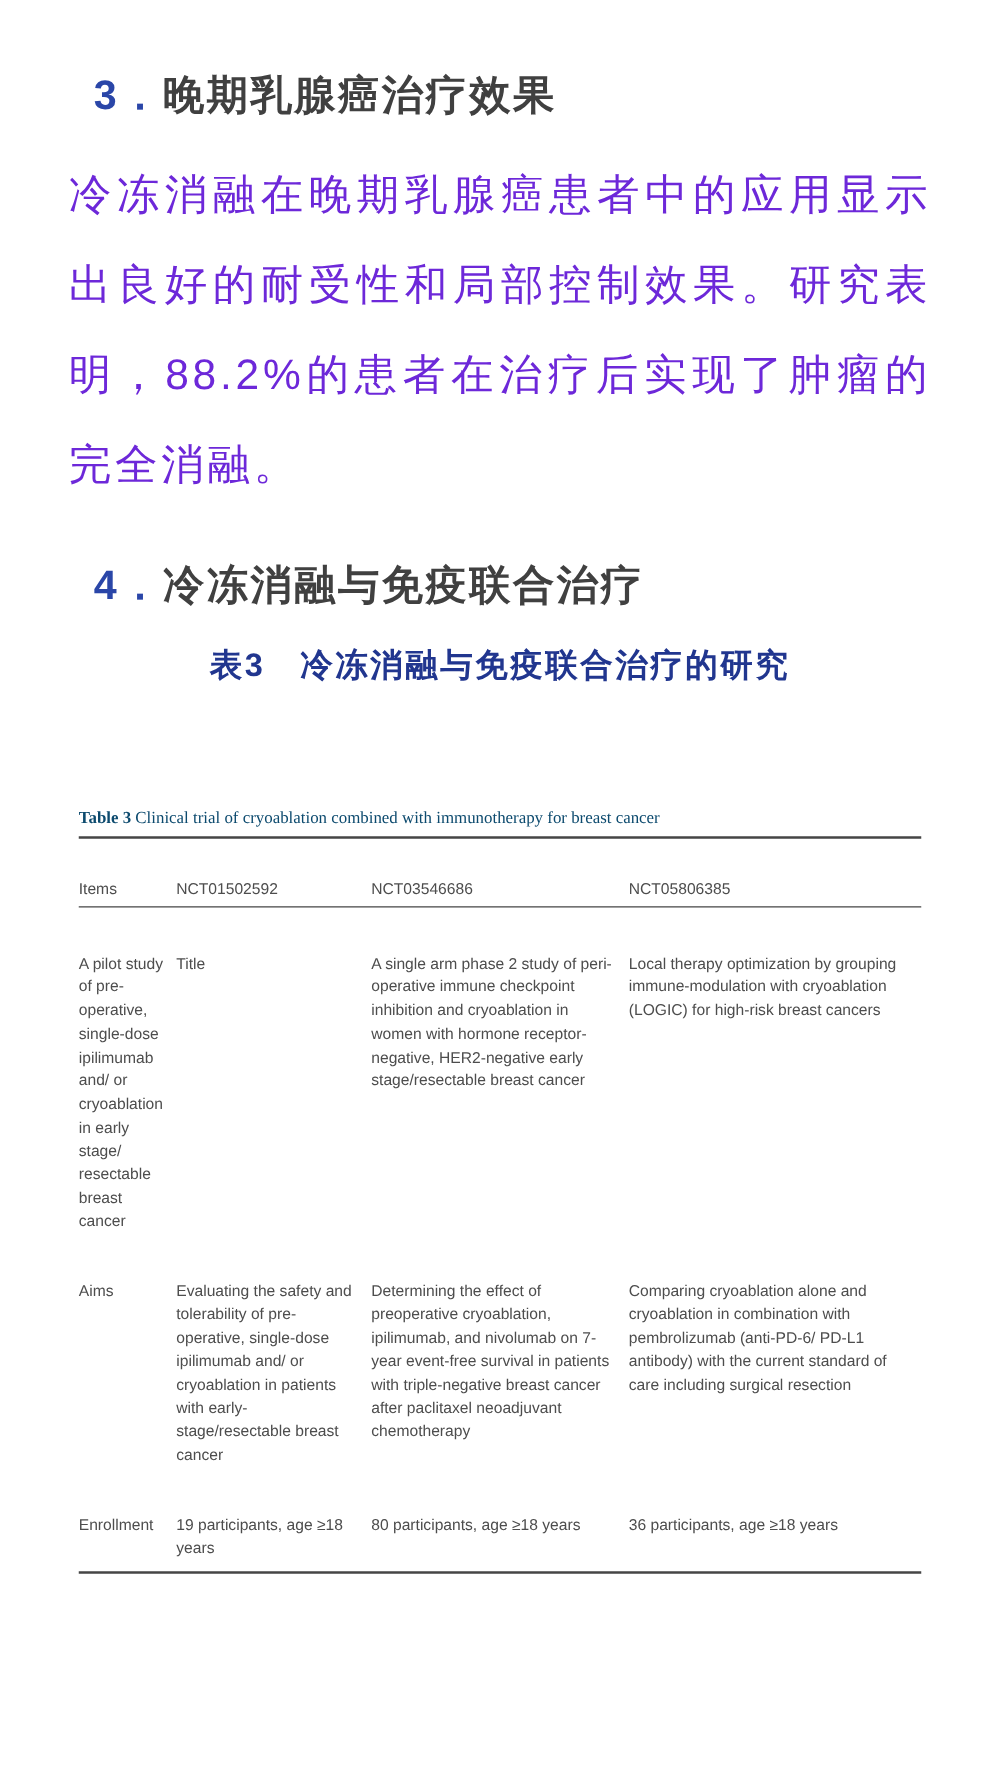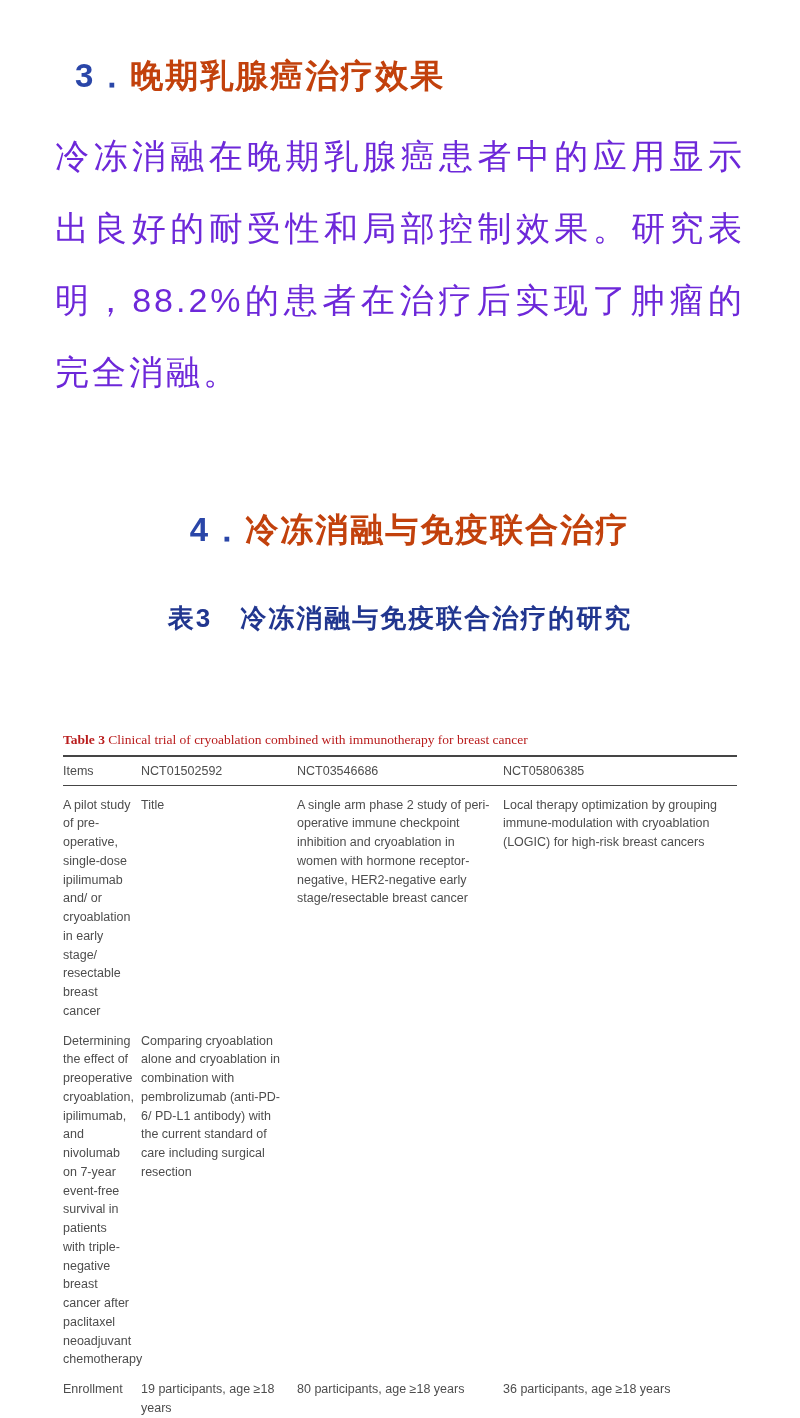--- a/index.html
+++ b/index.html
@@ -15,57 +15,57 @@
     box-sizing: border-box;
   }
   .section-heading {
     margin: 0 0 0 20px;
     font-size: 33px;
     font-weight: bold;
     letter-spacing: 2px;
     line-height: 1.1;
   }
   .sec-num { color: #2a46a8; }
-  .sec-title { color: #c2410c; }
+  .sec-title { color: #404040; }
   .body-para {
     margin: 26px 0 0 0;
     font-size: 34px;
     color: #6d28d9;
     line-height: 72px;
     letter-spacing: 3px;
     text-align: justify;
     font-weight: normal;
   }
-  .section-gap { margin-top: 104px; text-align: center; }
+  .section-gap { margin-top: 42px; }
   .cn-table-caption {
-    margin-top: 52px;
+    margin-top: 28px;
     text-align: center;
     font-size: 26px;
     font-weight: bold;
     color: #21368f;
     letter-spacing: 2px;
   }
   
   .scan {
     margin: 96px 8px 0 8px;
     color: #4d4d4d;
     filter: blur(0.25px);
   }
   .scan-caption {
     font-family: "Liberation Serif", serif;
     font-size: 13.5px;
-    color: #b91c1c;
+    color: #0c4a6e;
     margin-bottom: 7px;
   }
   .scan-caption b { font-weight: bold; }
   .tgrid-row {
     display: grid;
     grid-template-columns: 78px 156px 206px 1fr;
   }
-  .tgrid-row > div { padding-right: 10px; box-sizing: border-box; }
+  .tgrid-row > div { padding-right: 10px; box-sizing: border-box; margin-top: 26px; }
   .thead-row {
     border-top: 2px solid #454545;
     border-bottom: 1px solid #454545;
     padding: 7px 0;
     font-size: 12.5px;
   }
   .tbody {
     border-bottom: 2px solid #454545;
     padding: 2px 0 6px 0;
   }
@@ -107,20 +107,22 @@
     <div class="tbody">
 
       <div class="tgrid-row trow">
         <div class="tcell">A pilot study of pre-operative, single-dose ipilimumab and/ or cryoablation in early stage/ resectable breast cancer</div>
         <div class="tcell">Title</div>
         <div class="tcell">A single arm phase 2 study of peri-operative immune checkpoint inhibition and cryoablation in women with hormone receptor-negative, HER2-negative early stage/resectable breast cancer</div>
         <div class="tcell">Local therapy optimization by grouping immune-modulation with cryoablation (LOGIC) for high-risk breast cancers</div>
       </div>
 
       <div class="tgrid-row trow">
+        <div class="tcell">Aims</div>
+        <div class="tcell">Evaluating the safety and tolerability of pre-operative, single-dose ipilimumab and/ or cryoablation in patients with early-stage/resectable breast cancer</div>
         <div class="tcell">Determining the effect of preoperative cryoablation, ipilimumab, and nivolumab on 7-year event-free survival in patients with triple-negative breast cancer after paclitaxel neoadjuvant chemotherapy</div>
         <div class="tcell">Comparing cryoablation alone and cryoablation in combination with pembrolizumab (anti-PD-6/ PD-L1 antibody) with the current standard of care including surgical resection</div>
       </div>
 
       <div class="tgrid-row trow">
         <div class="tcell">Enrollment</div>
         <div class="tcell">19 participants, age ≥18 years</div>
         <div class="tcell">80 participants, age ≥18 years</div>
         <div class="tcell">36 participants, age ≥18 years</div>
       </div>

